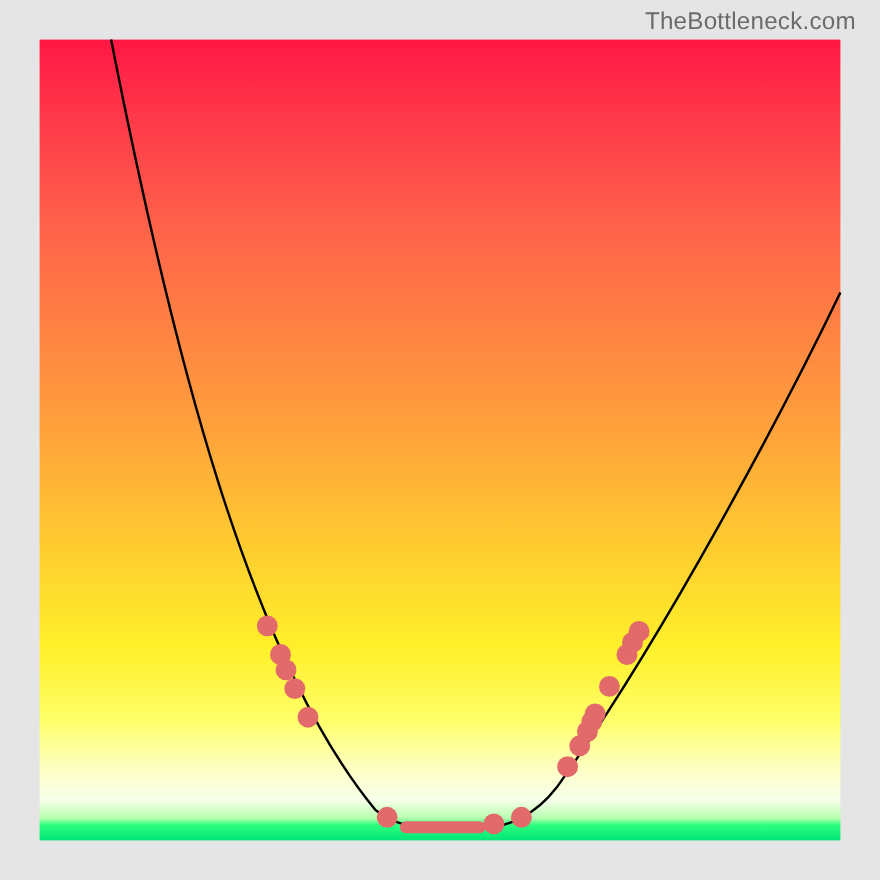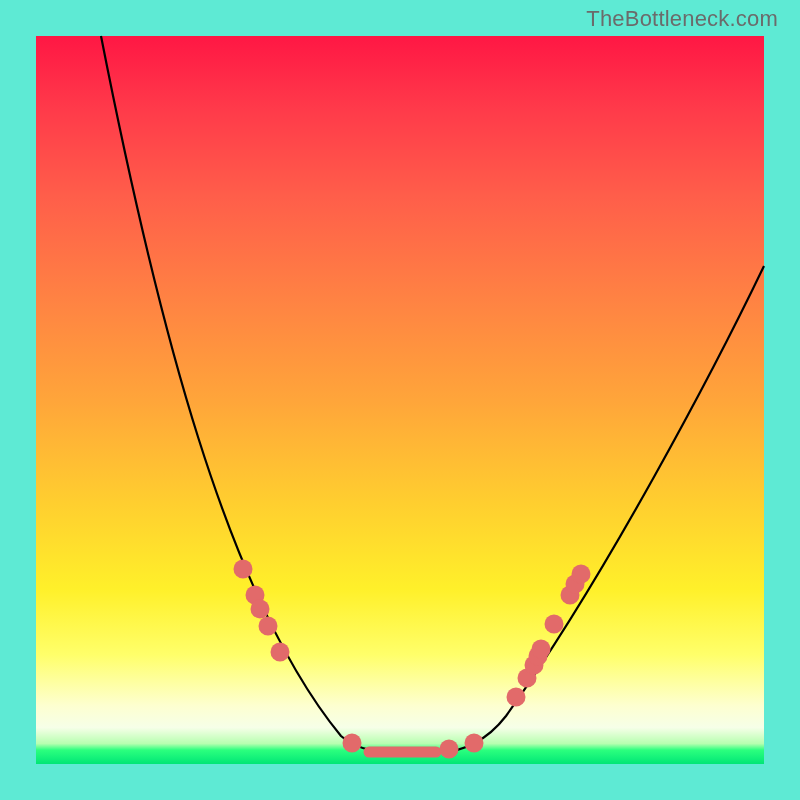--- a/index.html
+++ b/index.html
@@ -10,21 +10,21 @@
     overflow: hidden;
     background: #000;
     font-family: Arial, Helvetica, sans-serif;
   }
   .frame {
     position: absolute;
     left: 0;
     top: 0;
     width: 800px;
     height: 800px;
-    background: #5eead4;
+    background: #e5e5e5;
   }
   .plot {
     position: absolute;
     left: 36px;
     top: 36px;
     width: 728px;
     height: 728px;
     
     background: linear-gradient(to bottom,
       #ff1744 0%,

